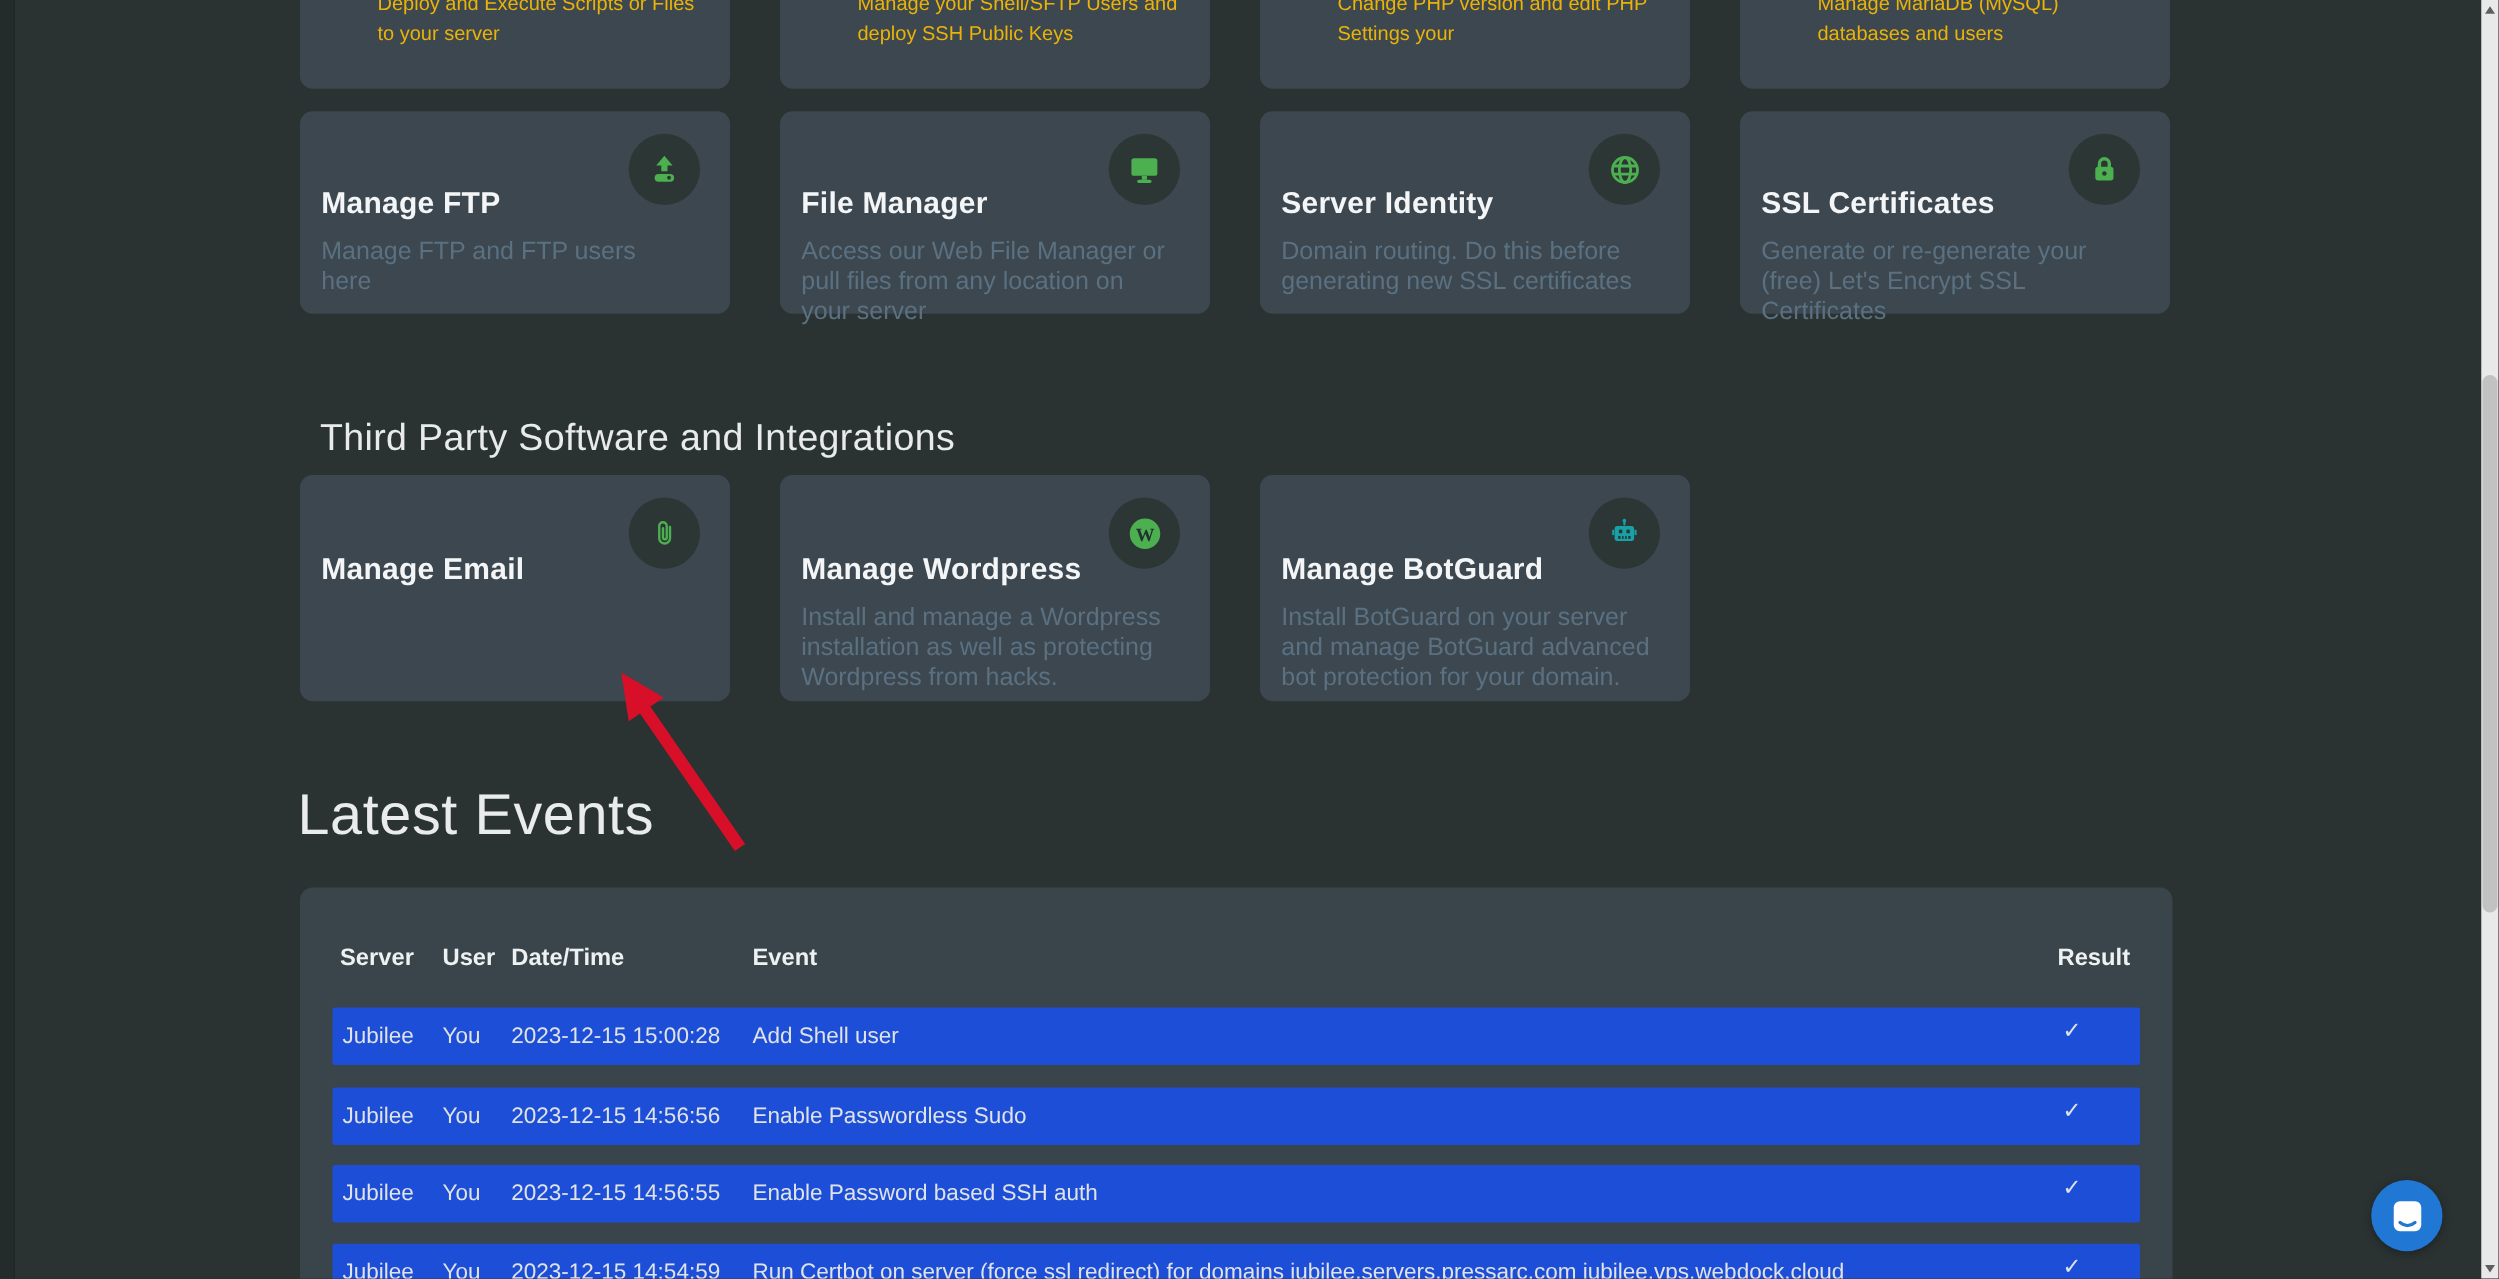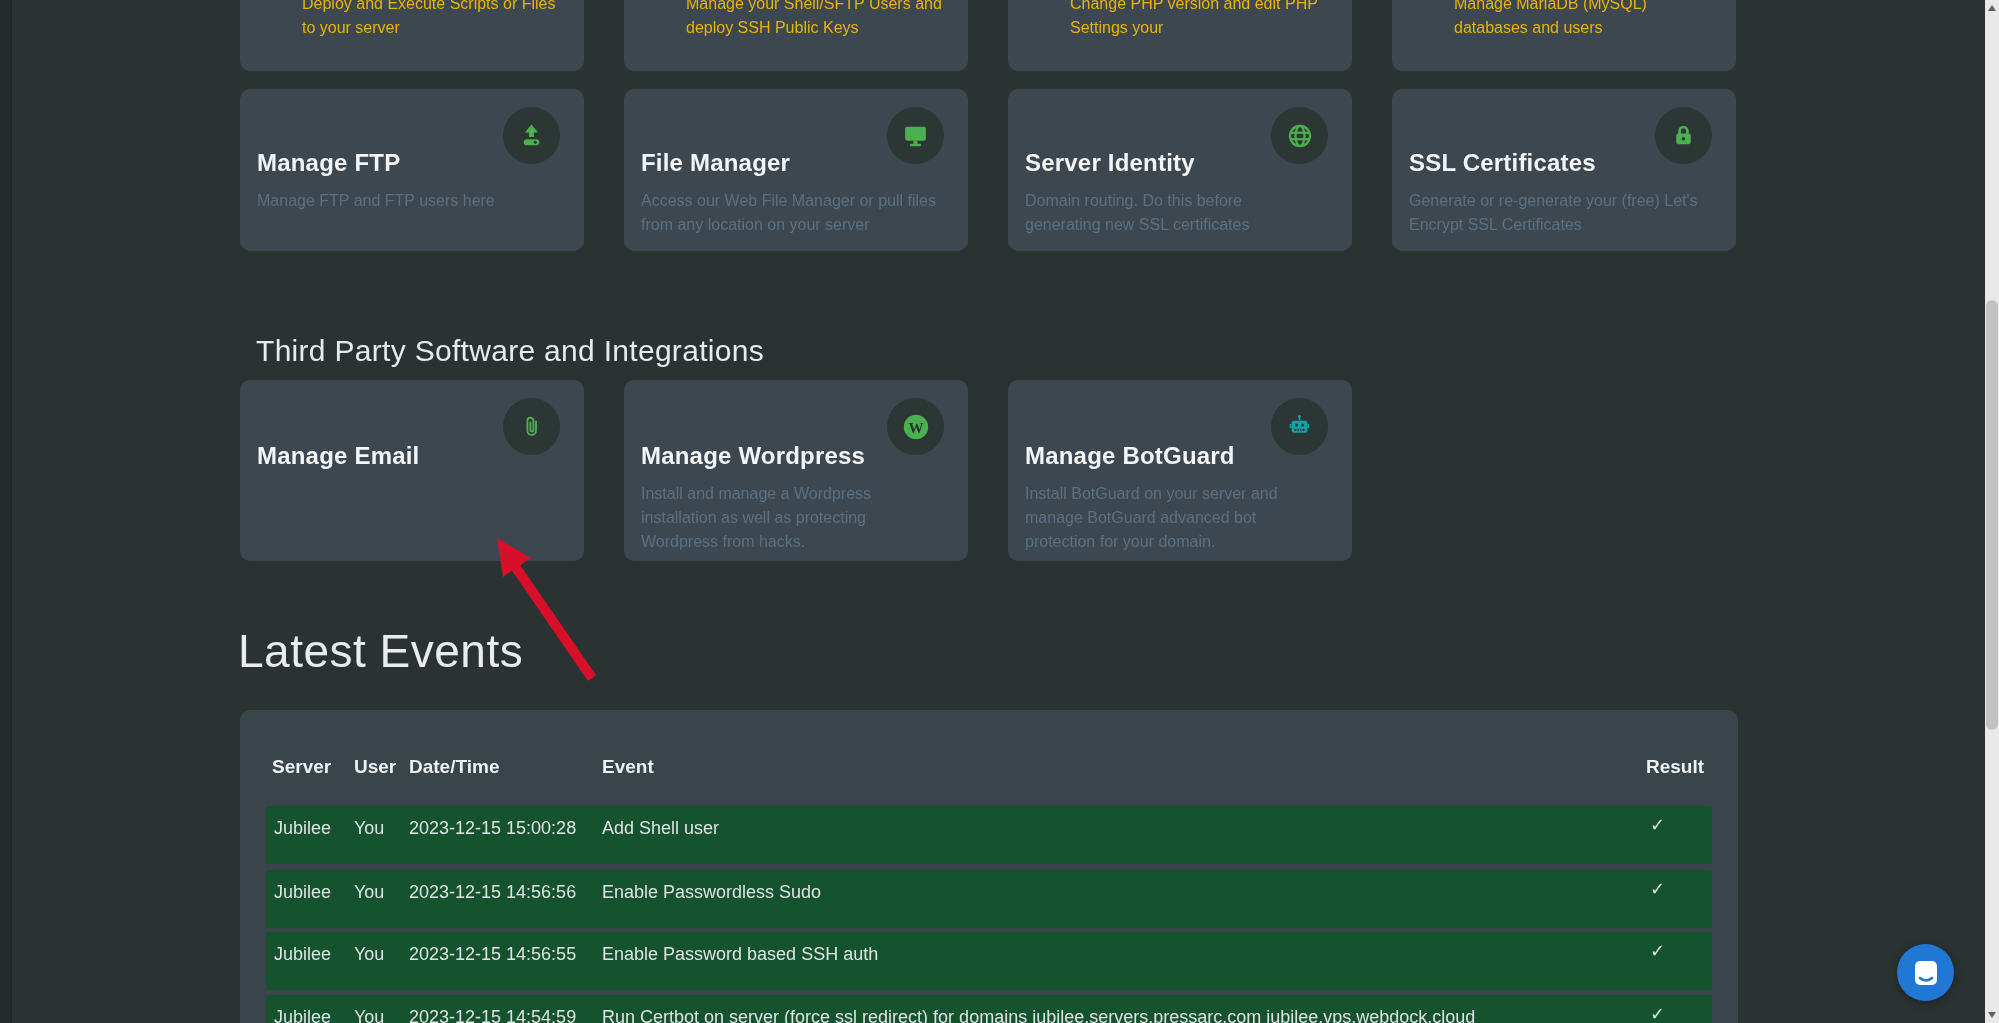--- a/index.html
+++ b/index.html
@@ -17,40 +17,40 @@
   .r2-card{top:89px;height:162px;}
   .r3-card{top:380px;height:181px;}
   .icon-circle{position:absolute;top:18px;right:24px;width:57px;height:57px;
                border-radius:50%;background:#2c3634;display:flex;
                align-items:center;justify-content:center;}
   .card-title{position:absolute;left:17px;color:#f3f5f6;font-size:24px;
               font-weight:600;letter-spacing:.2px;white-space:nowrap;}
   .r2-card .card-title{top:60px;text-align:right;}
   .r3-card .card-title{top:62px;}
   .card-desc{position:absolute;left:17px;right:30px;color:#5b7181;
-             font-size:16px;line-height:24px;}
+             font-size:20px;line-height:24px;}
   .r2-card .card-desc{top:100px;}
   .r3-card .card-desc{top:102px;}
 
   
   .section-heading{position:absolute;left:240px;top:318px;margin:16px;
                    color:#e8eaeb;font-size:30px;font-weight:500;letter-spacing:.3px;}
   .events-heading{position:absolute;left:238px;top:624px;margin:0;
                   color:#e9ebec;font-size:46px;font-weight:500;letter-spacing:.5px;}
 
   
   .annot-arrow{position:absolute;left:480px;top:520px;pointer-events:none;}
 
   
   .events-table{position:absolute;left:240px;top:710px;width:1498px;height:340px;
                 background:#3a444b;border-radius:10px;}
   .th{position:absolute;top:46px;color:#eef1f2;font-size:19px;font-weight:700;white-space:nowrap;}
   .th-server{left:32px}.th-user{left:114px}.th-datetime{left:169px}
   .th-event{left:362px}.th-result{left:1406px}
-  .event-row{position:absolute;left:26px;width:1446px;height:58px;background:#14532d;border-radius:2px;}
+  .event-row{position:absolute;left:26px;width:1446px;height:46px;background:#1d4ed8;border-radius:2px;}
   .row-0{top:96px}.row-1{top:160px}.row-2{top:222px}.row-3{top:285px}
   .event-row span{position:absolute;top:12px;color:#dfe3e5;font-size:18px;white-space:nowrap;}
   .cell-server{left:8px}.cell-user{left:88px}.cell-datetime{left:143px}.cell-event{left:336px}
   .check{left:1384px !important;top:8px !important;color:#2ecc71;
          font-size:24px;font-weight:700;}
 
   
   .chat-btn{position:absolute;left:1897px;top:944px;width:57px;height:57px;border-radius:50%;
             background:#2178d4;border:none;display:flex;align-items:center;justify-content:center;
             cursor:pointer;box-shadow:0 2px 8px rgba(0,0,0,.35);}

